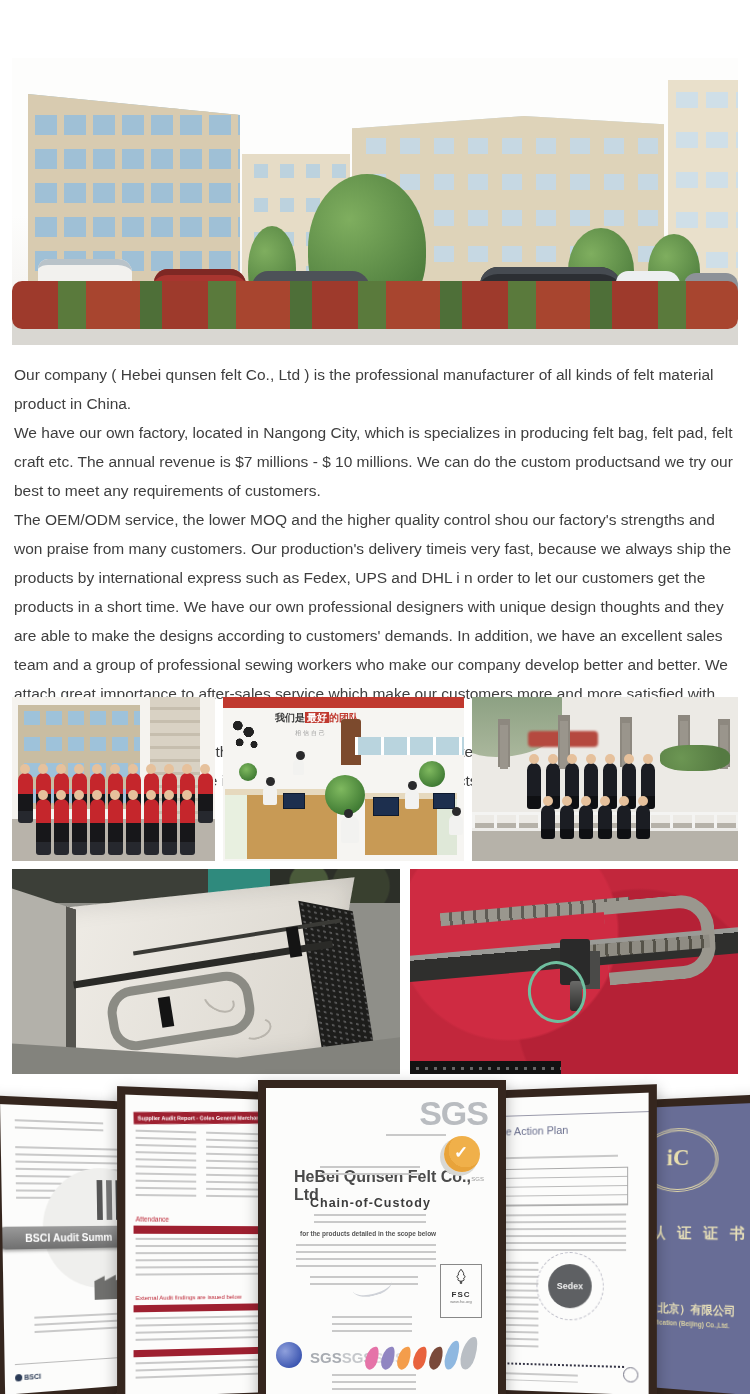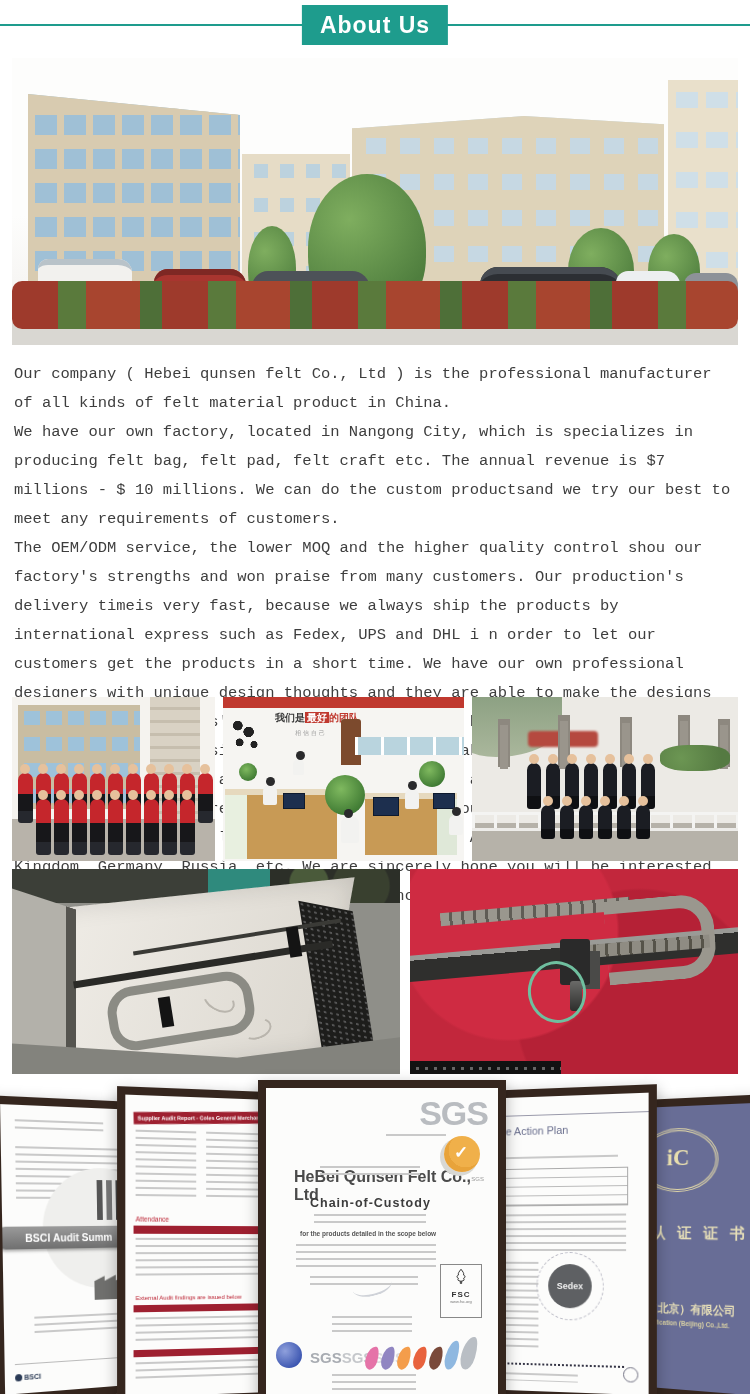--- a/index.html
+++ b/index.html
@@ -48,21 +48,21 @@
   .c-red{left:142px;bottom:30px;width:92px;height:46px;background:#a8352f;border-radius:14px 16px 4px 4px;
     box-shadow:inset 0 10px 0 -4px #7e2824;}
   .c-grey{left:240px;bottom:26px;width:118px;height:48px;background:#4d5258;border-radius:16px 18px 4px 4px;}
   .c-black{left:468px;bottom:24px;width:142px;height:54px;background:#2c2f33;border-radius:18px 22px 4px 4px;
     box-shadow:inset 0 12px 0 -5px #464b51;}
   .c-white{left:604px;bottom:28px;width:64px;height:46px;background:#eceff0;border-radius:12px 14px 4px 4px;}
   .c-right{left:672px;bottom:28px;width:54px;height:44px;background:#8d9298;border-radius:12px 12px 4px 4px;}
 
   
   .txt{position:absolute;left:14px;top:360px;width:722px;font-size:15.5px;line-height:29px;}
-  .txt p{margin:0;font-family:Liberation Mono, monospace;}
+  .txt p{margin:0;}
 
   
   .team1{left:12px;top:697px;width:203px;height:164px;background:#f5f3ef;}
   .m1-bldA{left:6px;top:8px;width:122px;height:104px;
     background:repeating-linear-gradient(to bottom,#c9bda2 0 6px,transparent 6px 20px,#c9bda2 20px 26px),
                repeating-linear-gradient(to right,#c9bda2 0 6px,transparent 6px 22px),#9ec2da;}
   .m1-bldB{left:138px;top:0;width:50px;height:124px;
     background:repeating-linear-gradient(to bottom,#d9d2c4 0 10px,#c6beae 10px 13px);}
   .m1-ground{left:0;bottom:0;width:100%;height:42px;background:#b8b3aa;}
   .people{position:absolute;display:flex;align-items:flex-end;}
@@ -237,24 +237,20 @@
   .e-cn{position:absolute;left:0;top:196px;width:100%;text-align:center;color:#e8e0b8;
     font-size:11.5px;font-weight:bold;}
   .e-en{position:absolute;left:0;top:214px;width:100%;text-align:center;color:#d9d1a4;
     font-size:6.5px;font-weight:bold;}
 </style>
 </head>
 <body>
 
 <div class="page">
 
-  <div class="hdr">
-    <div class="hdr-rule"></div>
-    <div class="hdr-badge">About Us</div>
-  </div>
 
   <div class="ph factory">
     <div class="abs f-bld-left"></div>
     <div class="abs f-bld-mid"></div>
     <div class="abs f-bld-main"></div>
     <div class="abs f-bld-right"></div>
     <div class="abs tree t4"></div>
     <div class="abs tree t1"></div>
     <div class="abs tree t2"></div>
     <div class="abs tree t3"></div>

